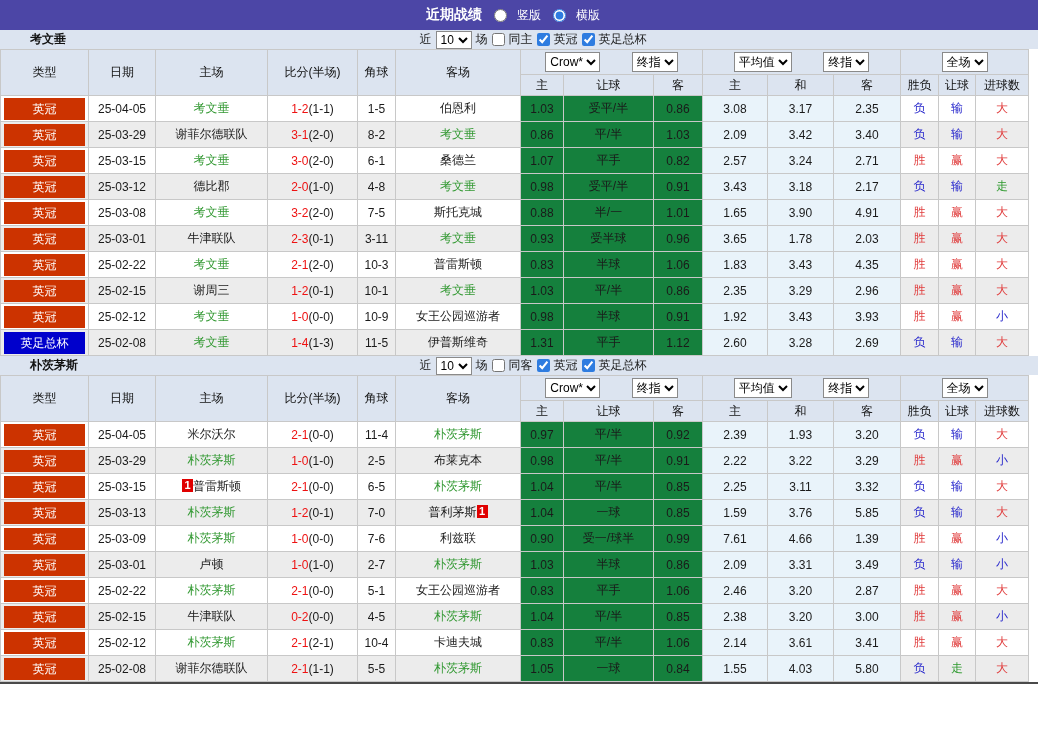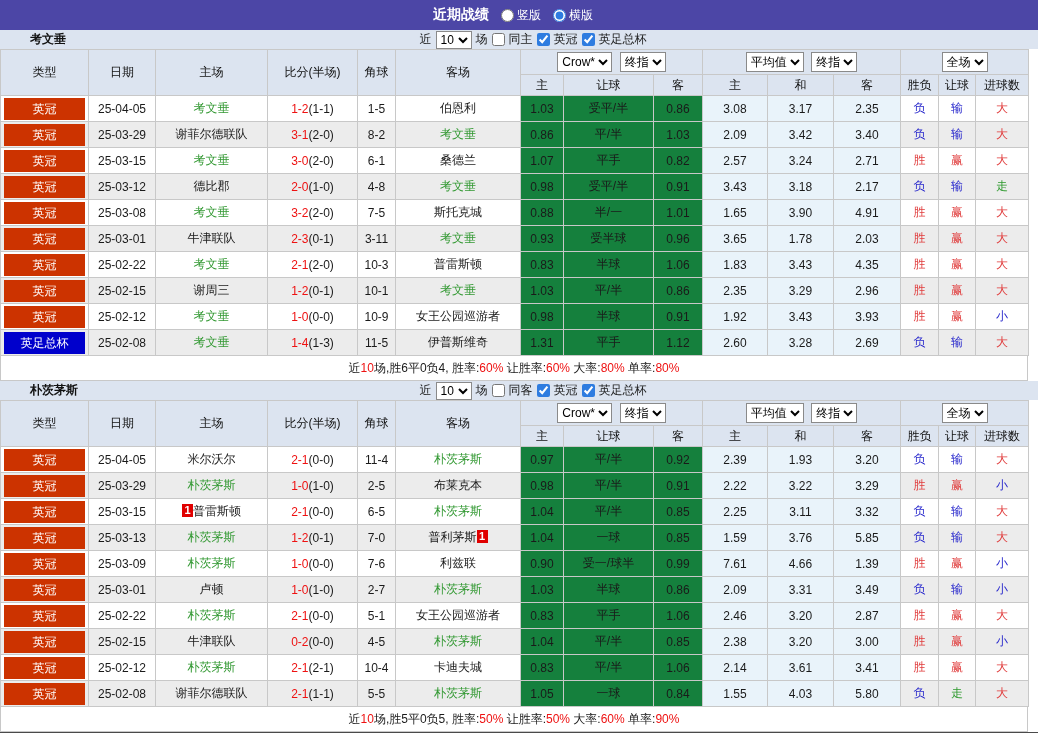--- a/index.html
+++ b/index.html
@@ -2,37 +2,37 @@
 <html><head>
 <meta charset="utf-8">
 <style>
   html,body{margin:0;padding:0;background:#fff;}
   body{width:1038px;font-family:"Liberation Sans","DejaVu Sans",sans-serif;font-size:12px;color:#1a1a1a;}
   .page{width:1038px;border-bottom:2px solid #4a4a4a;}
 
   
   .titlebar{height:30px;background:#4c46a6;display:flex;align-items:center;justify-content:center;color:#fff;}
   .titlebar .title{font-size:14px;font-weight:bold;margin-right:12px;}
-  .titlebar label{display:inline-flex;align-items:center;gap:3px;margin-right:12px;cursor:pointer;font-size:12px;}
+  .titlebar label{display:inline-flex;align-items:center;gap:10px;margin-right:12px;cursor:pointer;font-size:12px;}
   input[type=radio],input[type=checkbox]{accent-color:#2e7ce0;margin:0;width:13px;height:13px;}
 
   
   .section-head{height:19px;background:#dce4f0;position:relative;display:flex;align-items:center;}
   .section-head .team{position:absolute;left:30px;font-weight:bold;color:#111;}
   .filters{margin:0 auto;display:inline-flex;align-items:center;gap:2px;position:relative;left:14px;}
   .filters select{height:18px;font-size:12px;background:#fff;border:1px solid #8a8a8a;}
   .filters .lbl{margin:0 2px;}
 
   
   table{border-collapse:collapse;table-layout:fixed;width:1028px;background:#fff;border-radius:14px;}
   th,td{border:1px solid #c8c8c8;padding:0;text-align:center;white-space:nowrap;overflow:hidden;}
   thead th{background:#dce4f0;font-weight:normal;color:#111;}
   thead tr.hr1 th{height:24px;}
   thead tr.hr2 th{height:20px;}
-  thead select{height:20px;font-size:12px;background:#fff;border:1px solid #8a8a8a;margin:0 2px;}
+  thead select{height:20px;font-size:12px;background:#fff;border:1px solid #8a8a8a;margin:0 14px;}
   tbody td{height:25px;}
   tbody tr:nth-child(even) td:not(.o):not(.a){background:#ececec;}
   td.o{background:#15803d;}
   td.a{background:#e9f3fa;}
 
   .badge{margin:1px 3px;height:22px;line-height:22px;color:#fff;font-size:12px;}
   .green{color:#339933;}
   .smain{color:#ee1111;}
   .half{color:#1a1a1a;}
   .card{display:inline-block;min-width:9px;height:13px;line-height:13px;padding:0 1px;background:#e00000;color:#fff;font-size:11px;font-weight:bold;vertical-align:1px;}
@@ -312,21 +312,20 @@
             <td class="o">1.12</td>
             <td class="a">2.60</td>
             <td class="a">3.28</td>
             <td class="a">2.69</td>
             <td class="res-b">负</td>
             <td class="res-b">输</td>
             <td class="res-r">大</td>
           </tr>
         </tbody>
     </table>
-    <div class="summary"><span>近</span><span class="red">10</span><span>场,胜6平0负4, 胜率:</span><span class="red">60%</span><span> 让胜率:</span><span class="red">60%</span><span> 大率:</span><span class="red">80%</span><span> 单率:</span><span class="red">80%</span></div>
   </div>
 
   <div class="section">
     <div class="section-head">
       <span class="team">朴茨茅斯</span>
       <span class="filters">
         <span class="lbl">近</span>
         <select><option>10</option></select>
         <span class="lbl">场</span>
         <input type="checkbox" style="">
@@ -573,16 +572,15 @@
             <td class="o">0.84</td>
             <td class="a">1.55</td>
             <td class="a">4.03</td>
             <td class="a">5.80</td>
             <td class="res-b">负</td>
             <td class="res-g">走</td>
             <td class="res-r">大</td>
           </tr>
         </tbody>
     </table>
-    <div class="summary"><span>近</span><span class="red">10</span><span>场,胜5平0负5, 胜率:</span><span class="red">50%</span><span> 让胜率:</span><span class="red">50%</span><span> 大率:</span><span class="red">60%</span><span> 单率:</span><span class="red">90%</span></div>
   </div>
 
 </div>
 
 </body></html>

